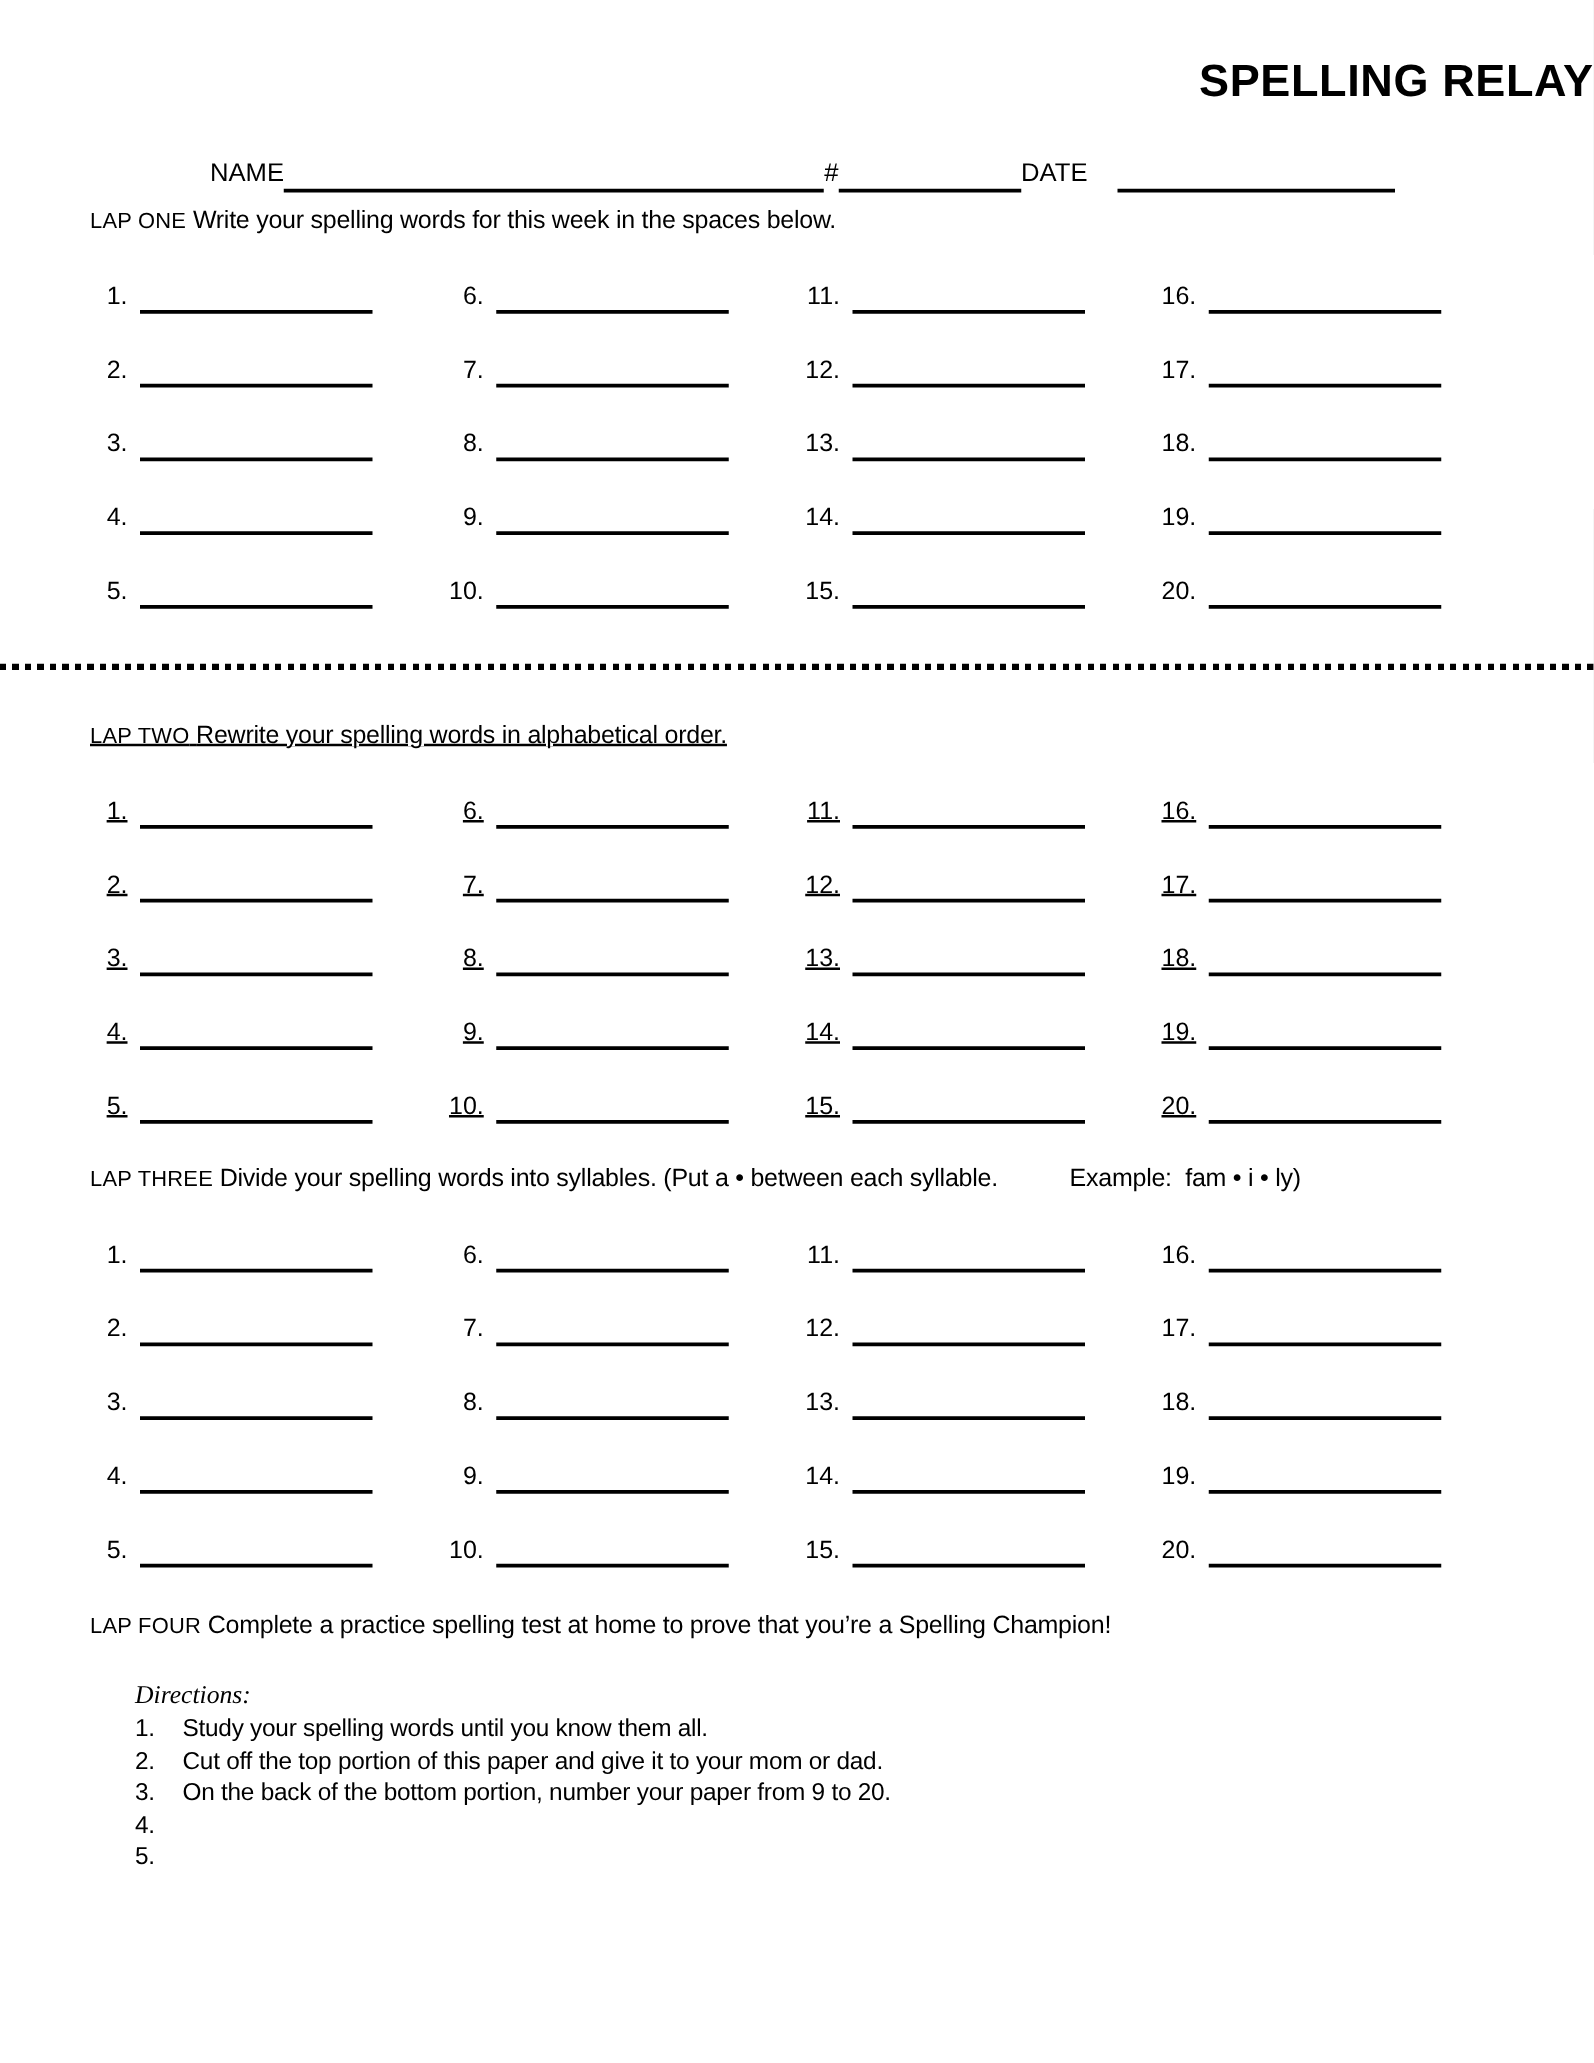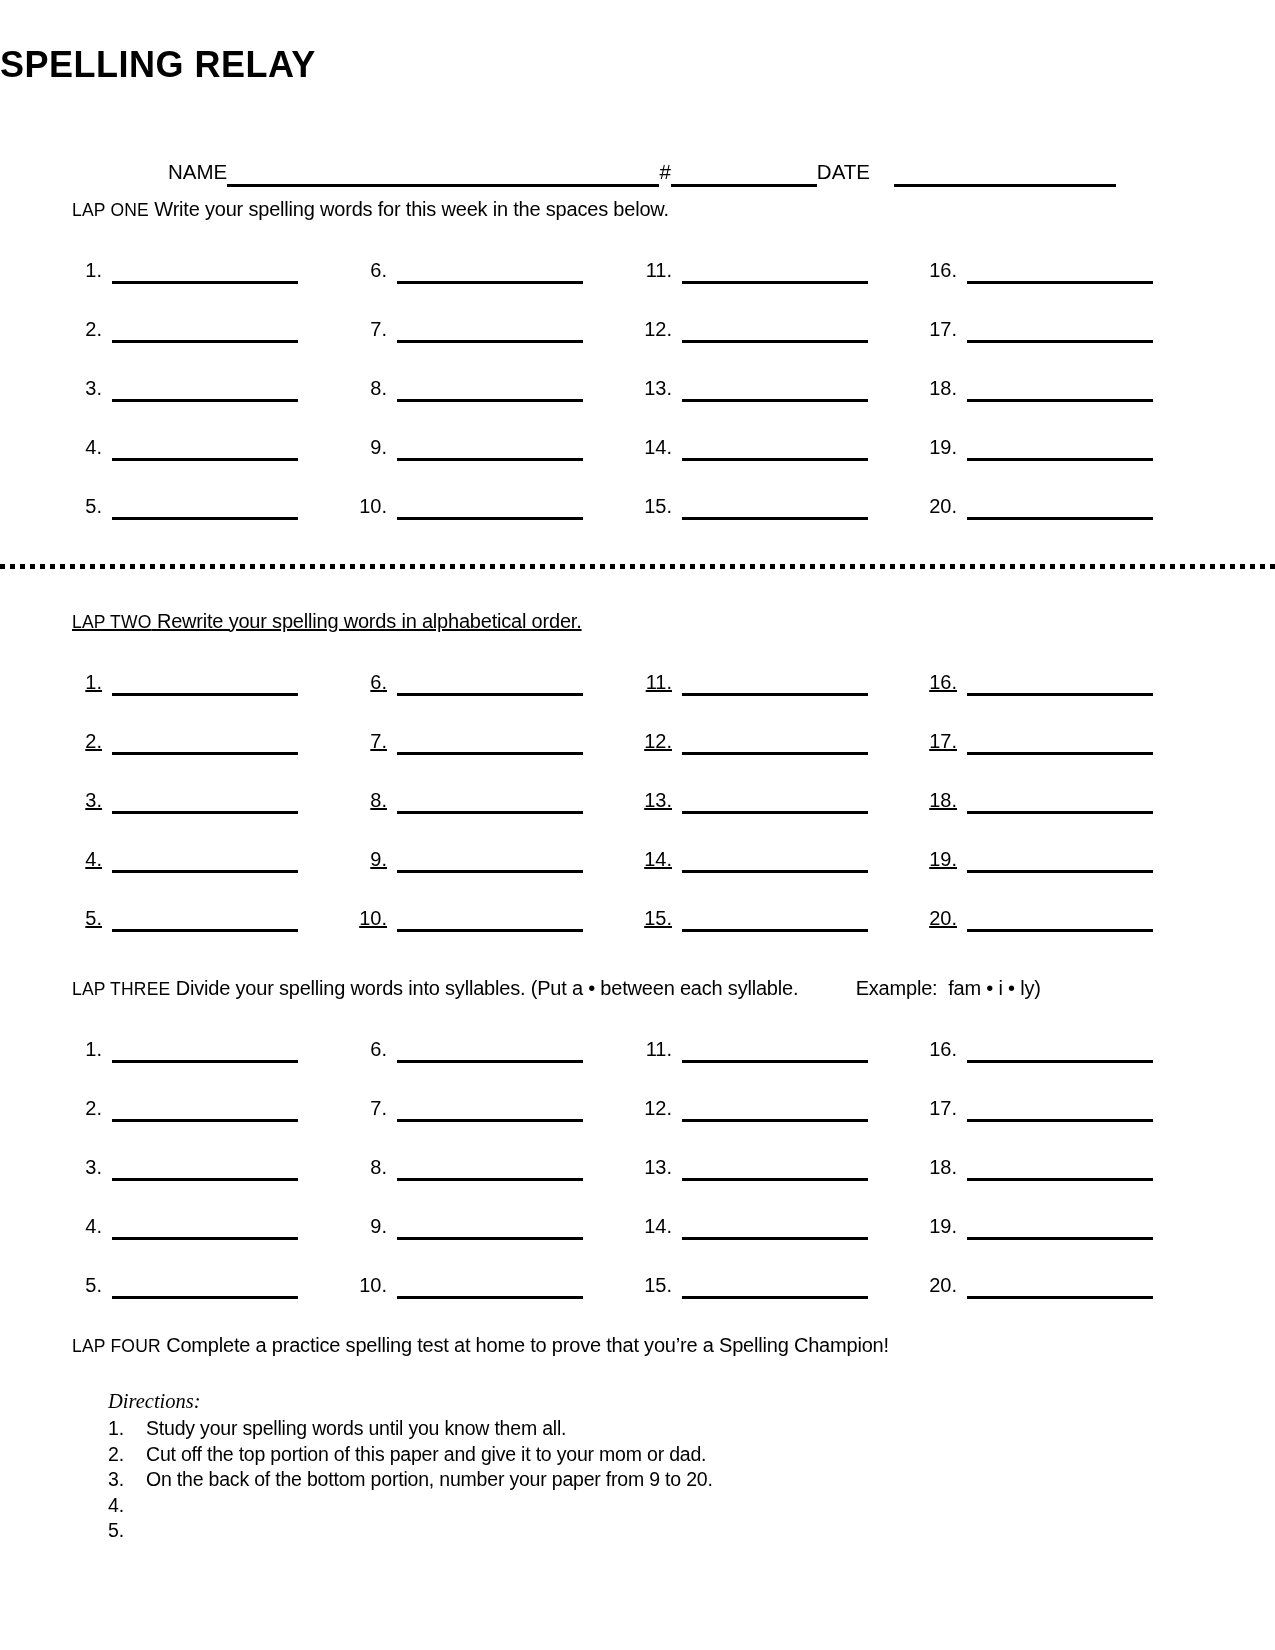--- a/index.html
+++ b/index.html
@@ -3,41 +3,41 @@
 <meta charset="utf-8">
 <style>
   html,body{margin:0;padding:0;background:#e8e8e8;}
   .page{
     width:1275px;height:1650px;margin:0 auto;background:#ffffff;color:#000;
     font-family:"Liberation Sans","DejaVu Sans",sans-serif;
     position:relative;overflow:hidden;letter-spacing:-0.2px;
   }
   
   .title{
-    padding-top:42px;text-align:left;font-size:36px;font-weight:bold;
+    padding-top:42px;text-align:right;font-size:36px;font-weight:bold;
     letter-spacing:0.5px;line-height:1.25;
   }
   
   .name-row{
     display:flex;align-items:flex-end;margin:42px 159px 0 168px;
     font-size:20.5px;letter-spacing:0;
   }
-  .name-row .lbl{line-height:1;padding-bottom:4px;white-space:pre;margin-top:33px;}
+  .name-row .lbl{line-height:1;padding-bottom:4px;white-space:pre;}
   .name-row .nline{height:3px;background:#000;}
   .nline-name{flex:1;}
   .nline-number{width:146px;}
   .nline-date{width:222px;}
   .name-spacer{width:24px;}
   
   .lap-heading{margin-left:72px;font-size:20px;line-height:1.2;white-space:nowrap;}
   .lap-label{font-size:17.5px;letter-spacing:0.2px;}
   .lap-example{margin-left:52px;white-space:pre;}
   .sec-lap1{margin-top:10px;}
   .sec-lap2{margin-top:40px;text-decoration:underline;}
-  .sec-lap3{margin-top:44px;}
+  .sec-lap3{margin-top:32px;}
   .sec-lap4{margin-top:34px;}
   
   .blank-grid{
     display:grid;grid-template-columns:285px 285px 285px 285px;
     margin-left:68px;margin-top:4px;
   }
   .blank-cell{height:59px;display:flex;align-items:flex-end;}
   .blank-cell .num{
     width:34px;text-align:right;font-size:20px;line-height:1;
     padding-bottom:4px;margin-right:10px;letter-spacing:0;

